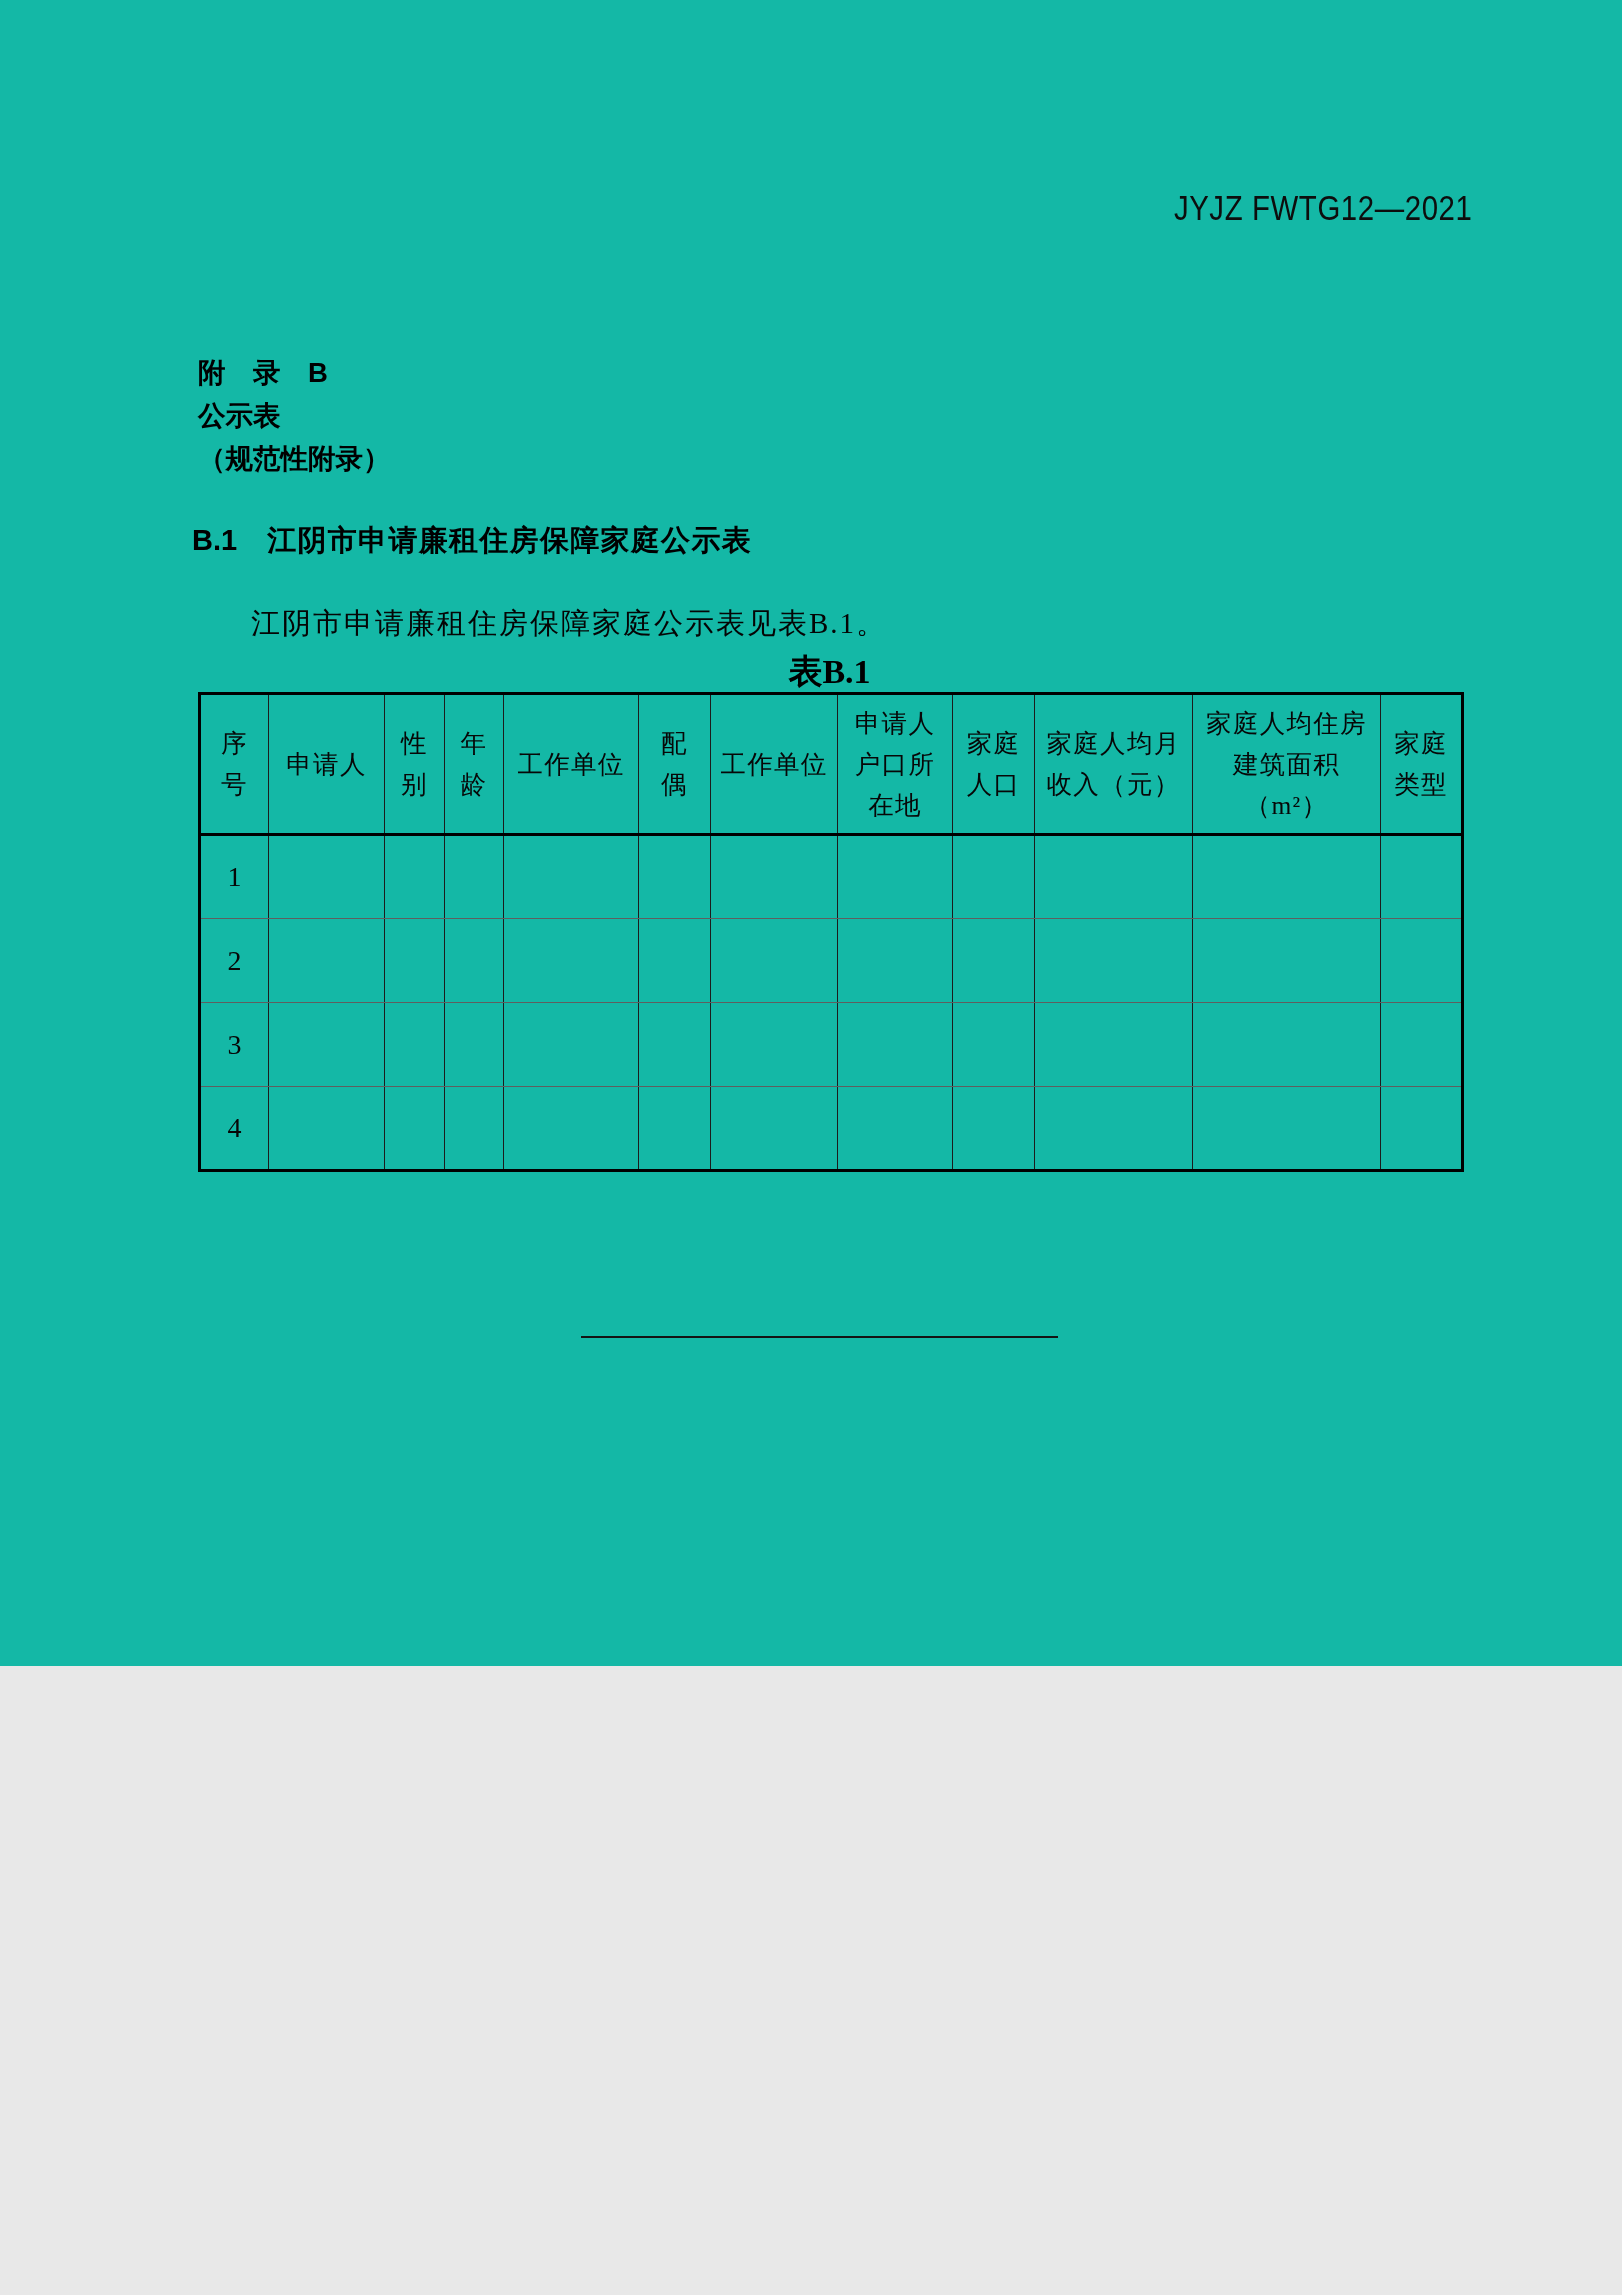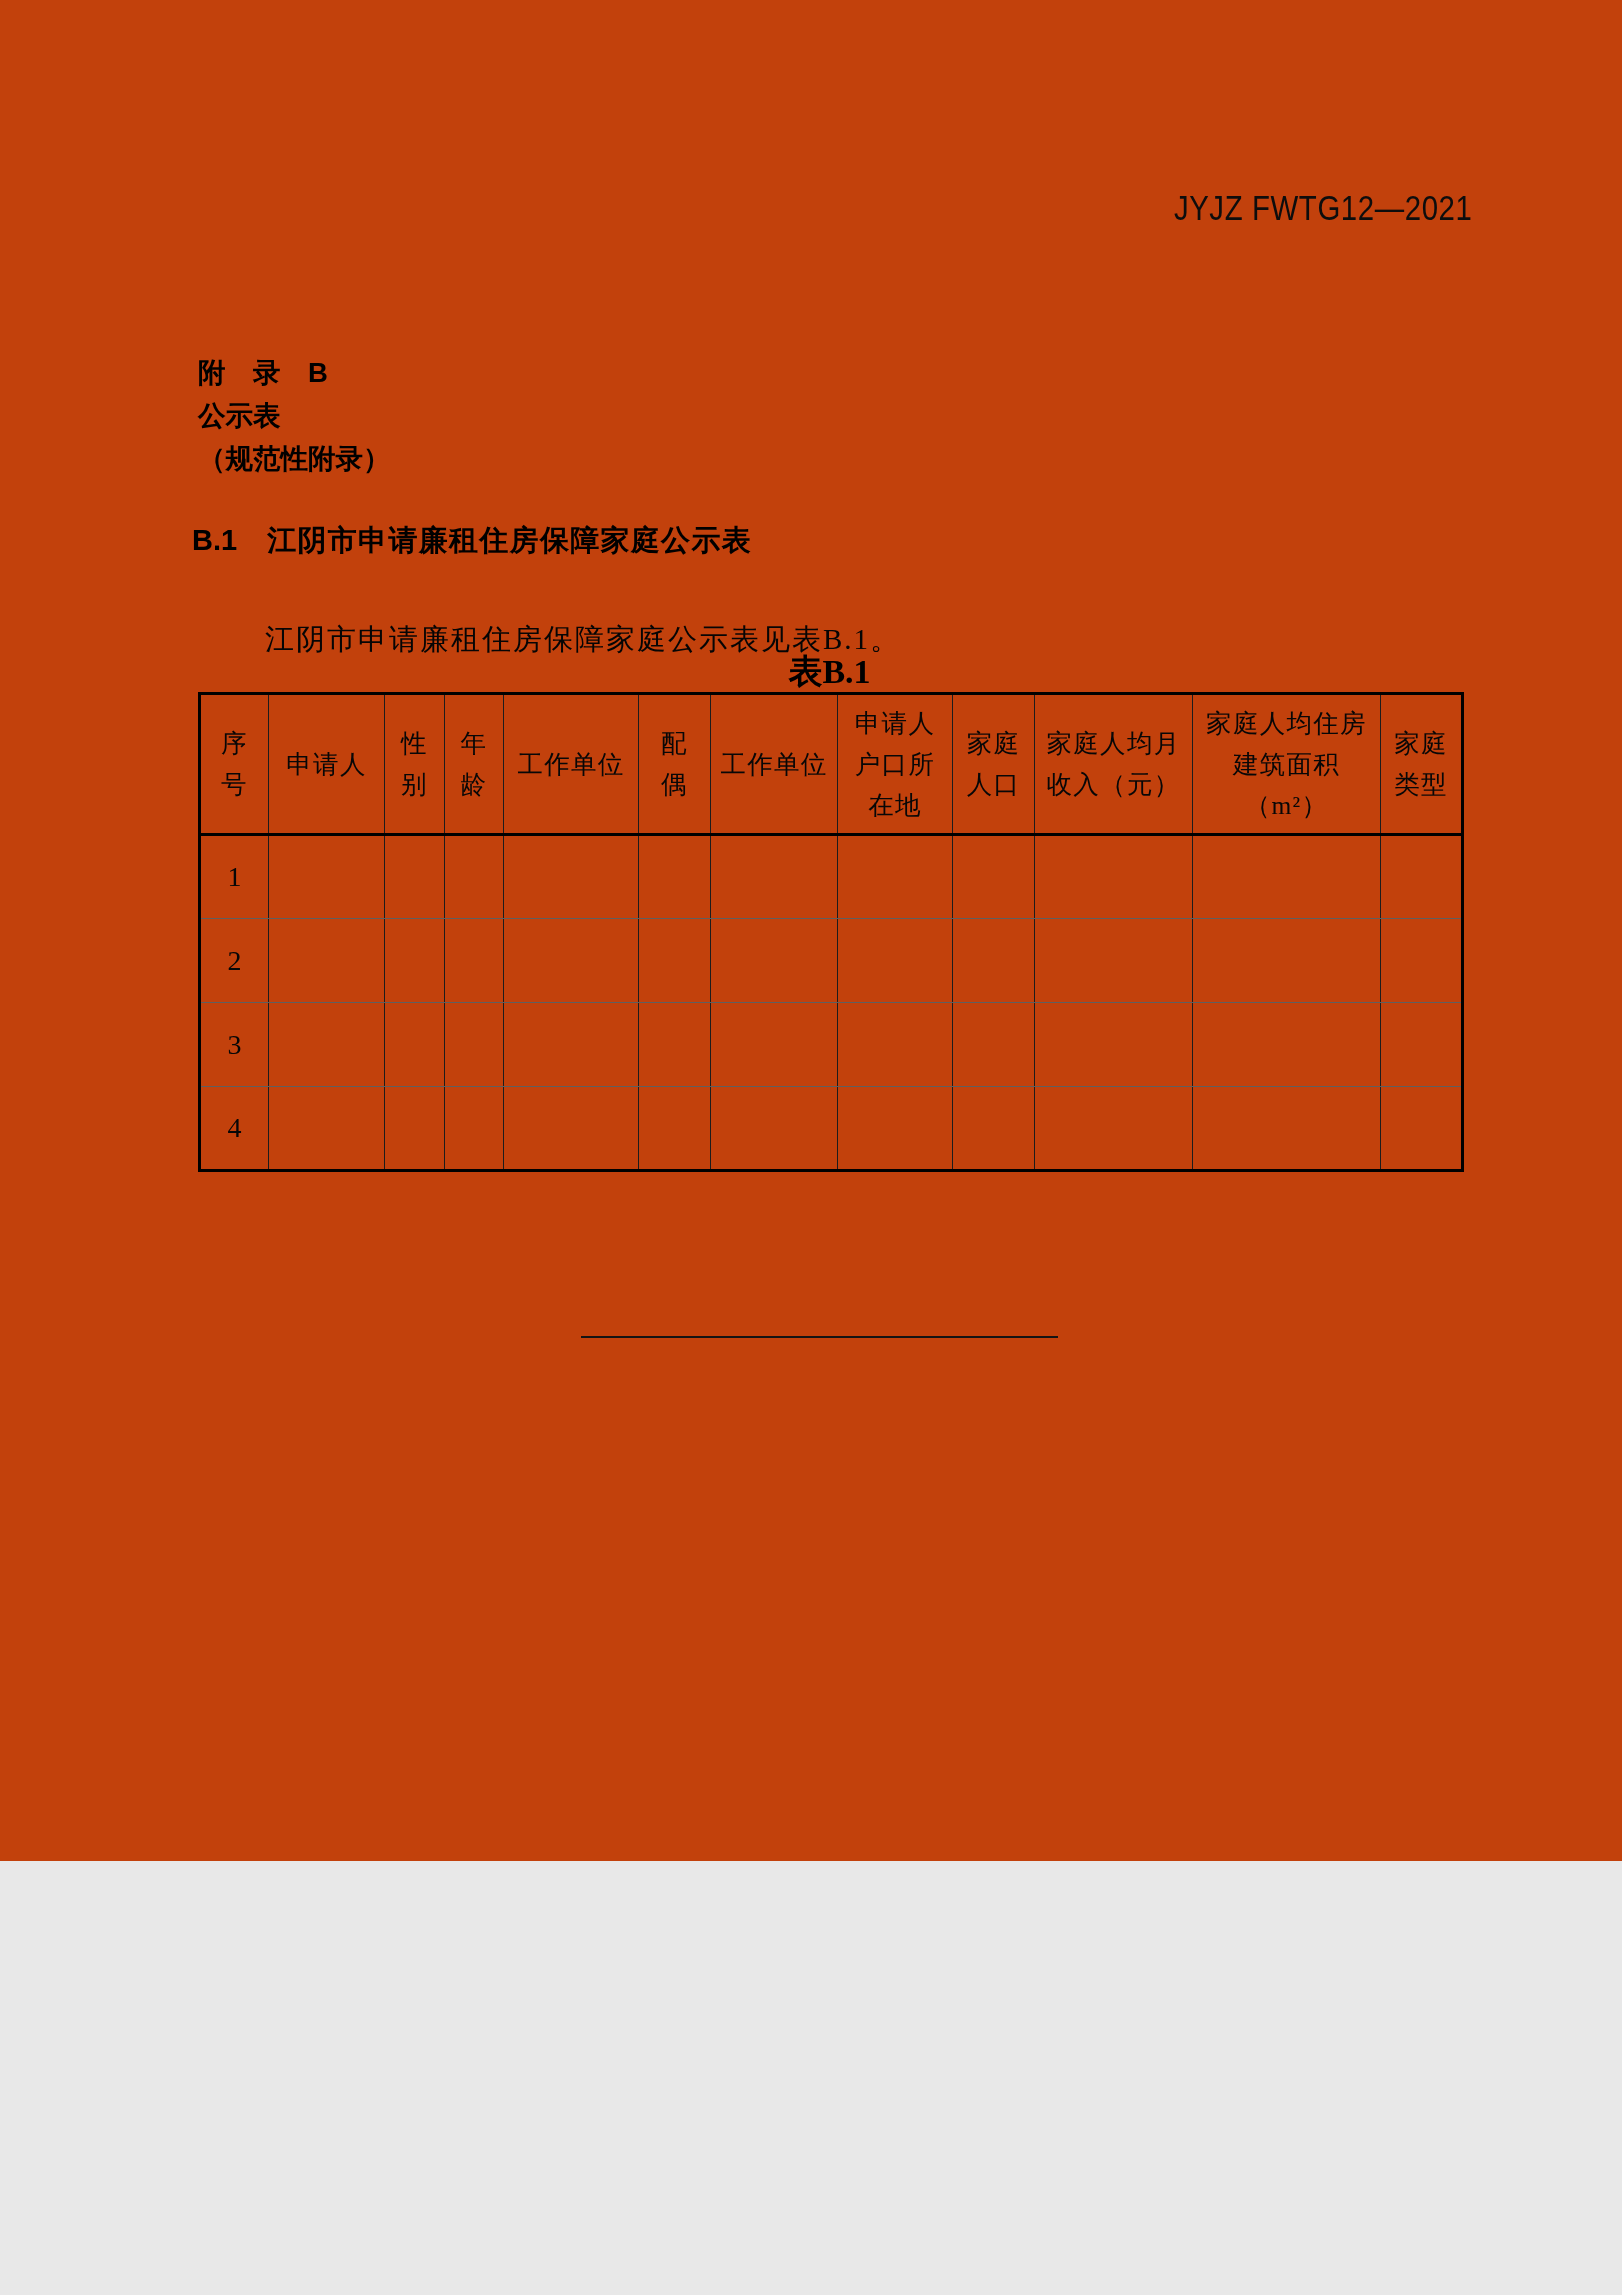--- a/index.html
+++ b/index.html
@@ -1,20 +1,20 @@
 <!DOCTYPE html>
 <html style="font-size:10.5px"><head>
 <meta charset="utf-8">
 <style>
   * { margin:0; padding:0; box-sizing:border-box; }
   html,body { background:#e8e8e8; }
   .page {
     position:relative;
-    width:1622px; height:1861px;
-    background:#c2410c;
+    width:1622px; height:1666px;
+    background:#14b8a6;
     font-family:"Liberation Serif", serif;
     color:#000;
     overflow:hidden;
   }
   .doc-code {
     position:absolute;
     top:188px; right:150px;
     font-family:"Liberation Sans", sans-serif;
     font-size:35px;
     color:#0d0d0d;
@@ -39,26 +39,25 @@
     font-family:"Liberation Sans", sans-serif;
     font-weight:bold;
     font-size:29px;
     white-space:nowrap;
     color:#000;
   }
   .section-heading .sec-num { margin-right:22px;text-align:right; }
   .section-heading .sec-title { letter-spacing:1.3px;text-align:center; }
   .para {
     position:absolute;
-    left:265px; top:604px;
+    left:251px; top:604px;
     font-size:29px;
     letter-spacing:2px;
     white-space:nowrap;
     color:#050505;
-    margin-top:16px;
   }
   .caption {
     position:absolute;
     left:198px; top:649px; width:1263px;
     text-align:center;
     font-family:Liberation Serif, serif;
     font-weight:bold;
     font-size:34px;
     color:#000;
   }

